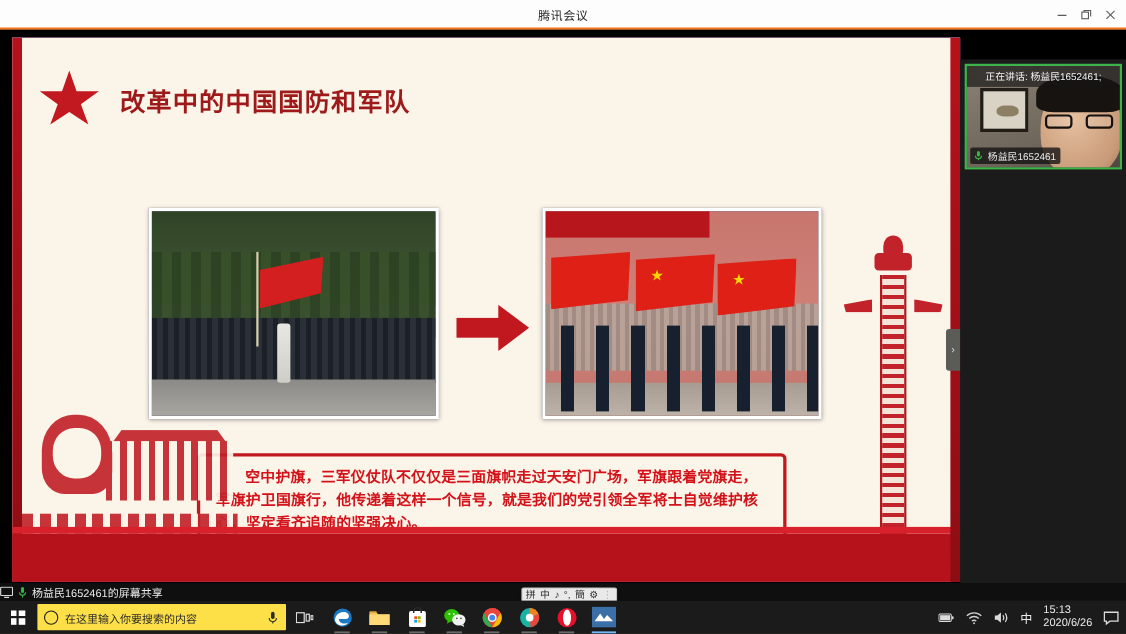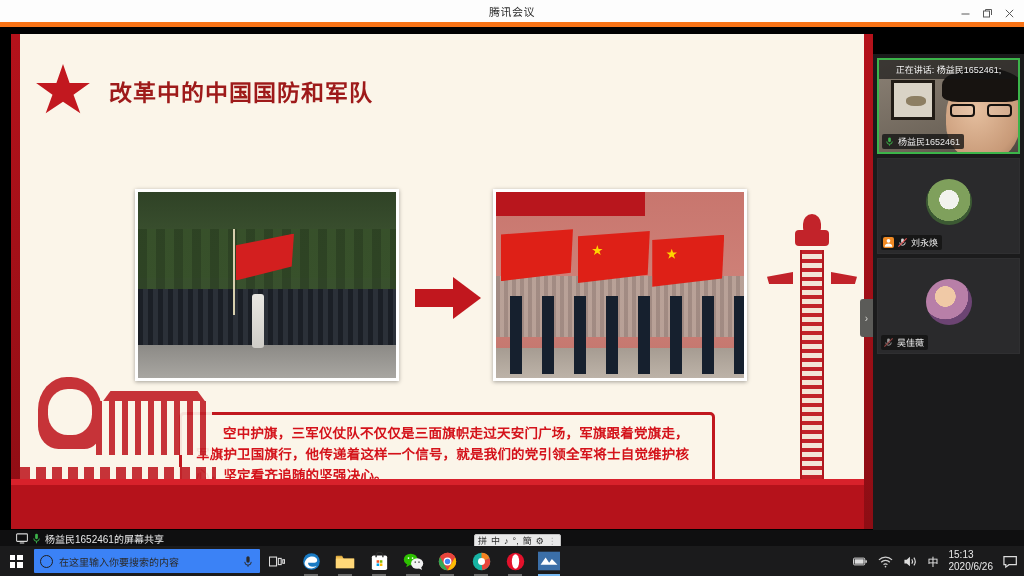--- a/index.html
+++ b/index.html
@@ -8,21 +8,21 @@
     overflow: hidden;
     background: #000;
     font-family: "Liberation Sans", "DejaVu Sans", sans-serif;
   }
   #app { position: relative; width: 1024px; height: 576px; }
 
   
   .titlebar {
     position: absolute; top: 0; left: 0; width: 1024px; height: 27px;
     background: #fdfdfd;
-    border-bottom: 5px solid #f97316;
+    border-bottom: 2px solid #f97316;
     display: flex; align-items: center; justify-content: center;
   }
   .titlebar-title {
     font-size: 11px; color: #2b2b2b; letter-spacing: .5px;
   }
   .win-controls {
     position: absolute; right: 4px; top: 0; height: 27px;
     display: flex; align-items: center;
   }
   .win-btn {
@@ -218,21 +218,21 @@
     position: absolute; left: 860px; top: 272px; width: 13px; height: 38px;
     background: #5b5b58; border-radius: 3px 0 0 3px;
     display: flex; align-items: center; justify-content: center;
     color: #d6d6d2; font-size: 10px; cursor: pointer;
   }
 
   
   .video-panel {
     position: absolute; right: 0; top: 27px; width: 151px; height: 503px;
     background: #1b1b1c; padding: 4px 4px 0 4px;
-    display: flex; flex-direction: column; gap: 4px;
+    display: flex; flex-direction: row; gap: 4px;
     overflow: hidden;
   }
   .tile {
     position: relative; width: 143px; height: 96px;
     background: #2a2a2c; border: 1px solid #2f2f31; flex: none;
     overflow: hidden;
   }
   .tile.active { border: 2px solid #3cb44a; }
   .speaking-banner {
     position: absolute; top: 0; left: 0; width: 100%;
@@ -282,21 +282,21 @@
   .av-red   { background: radial-gradient(circle at 50% 35%, #ffd76a 0 22%, #e8362f 23% 100%); position:relative; }
   .av-red::after { content:""; position:absolute; left:10px; top:16px; width:26px; height:22px;
                    border-left:4px solid #fff; border-right:4px solid #fff;
                    transform: perspective(20px) rotateX(8deg); clip-path: polygon(0 0,100% 0,55% 100%,45% 100%); }
   .av-art   { background: radial-gradient(circle at 42% 38%, #f0c9a6 0 26%, #b87fa8 27% 58%, #6c4473 59% 100%); }
 
   
   .sharebar {
     position: absolute; left: 0; top: 530px; width: 1024px; height: 16px;
     background: #0f0f10; display: flex; align-items: center; gap: 4px;
-    padding-left: 16px;
+    padding-left: 0;
   }
   .sharebar .txt { color: #e8e8e8; font-size: 10px; white-space: nowrap; }
 
   
   .ime-bar {
     position: absolute; left: 474px; top: 534px; height: 15px;
     background: #e9e9e9; border: 1px solid #c3c3c3; border-radius: 2px;
     display: flex; align-items: center; padding: 0 3px; gap: 4px;
     box-shadow: 0 1px 2px rgba(0,0,0,.4);
   }
@@ -309,21 +309,21 @@
     background: #1b1b1c; display: flex; align-items: center;
   }
   .start-btn {
     width: 32px; height: 30px; display:flex; align-items:center; justify-content:center;
     cursor: pointer;
   }
   .win-logo { width: 13px; height: 13px; display:grid;
               grid-template-columns: 1fr 1fr; grid-template-rows: 1fr 1fr; gap: 1.5px; }
   .win-logo i { background: #ffffff; display:block; }
   .search-box {
-    width: 226px; height: 24px; background: #3b82f6; border-radius: 1px;
+    width: 226px; height: 24px; background: #fde047; border-radius: 1px;
     display: flex; align-items: center; gap: 6px; padding: 0 6px; margin-left: 2px;
     cursor: text;
   }
   .search-circle { width: 13px; height: 13px; border: 1.6px solid #1f1f1f; border-radius: 50%; flex:none; }
   .search-ph { font-size: 10px; color: #2b2b2b; flex: 1; white-space: nowrap; }
   .mic-ic { width: 12px; height: 13px; flex:none; }
   .task-ic {
     width: 34px; height: 30px; display:flex; align-items:center; justify-content:center;
     position: relative; cursor: pointer;
   }

